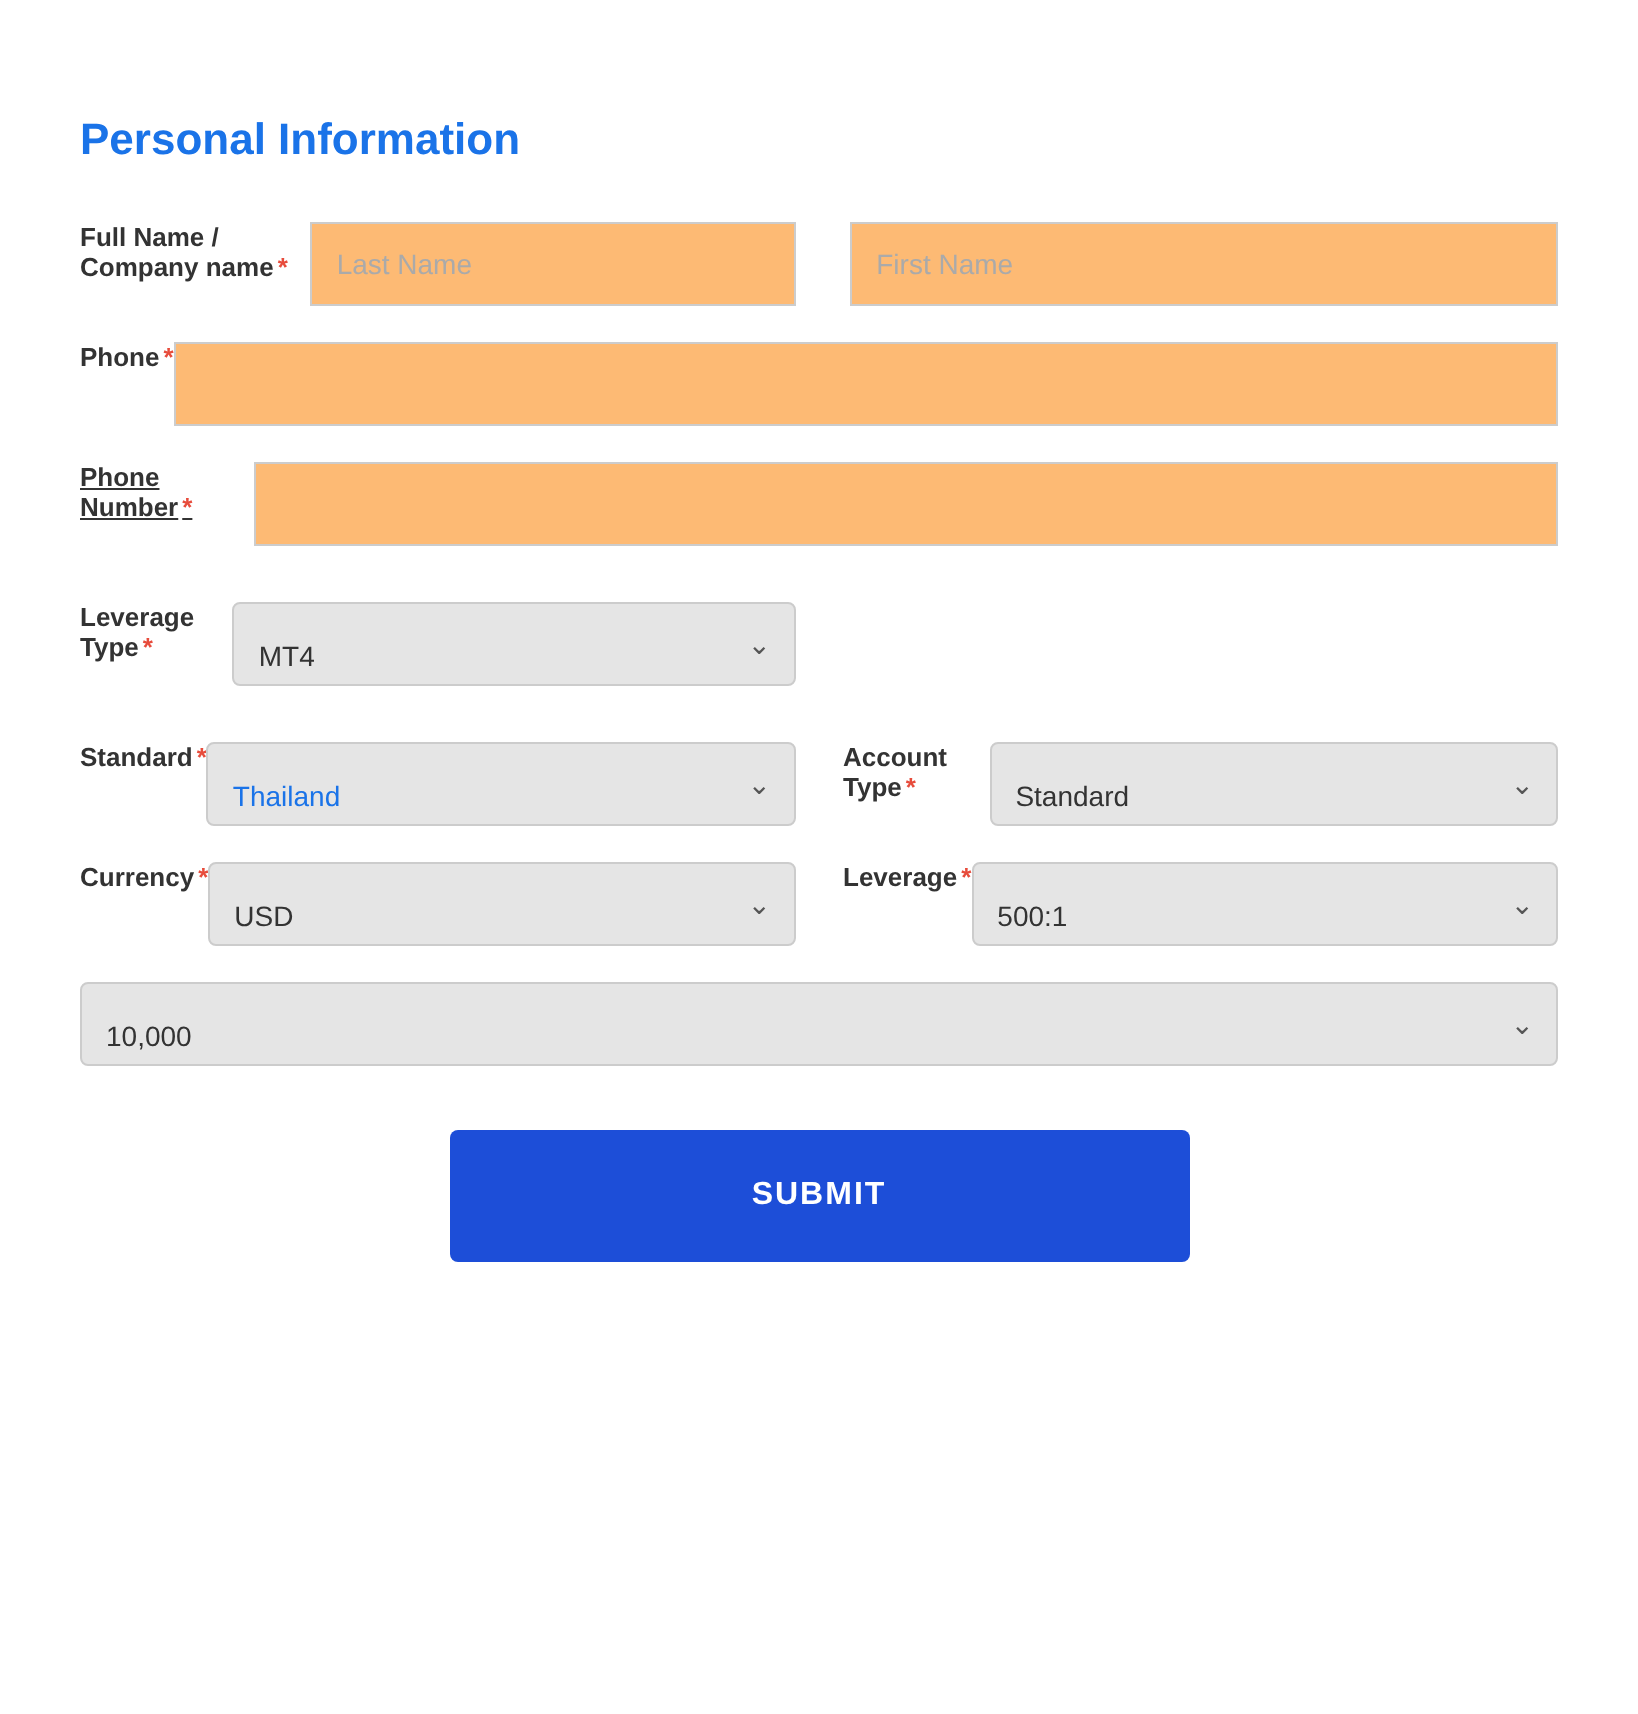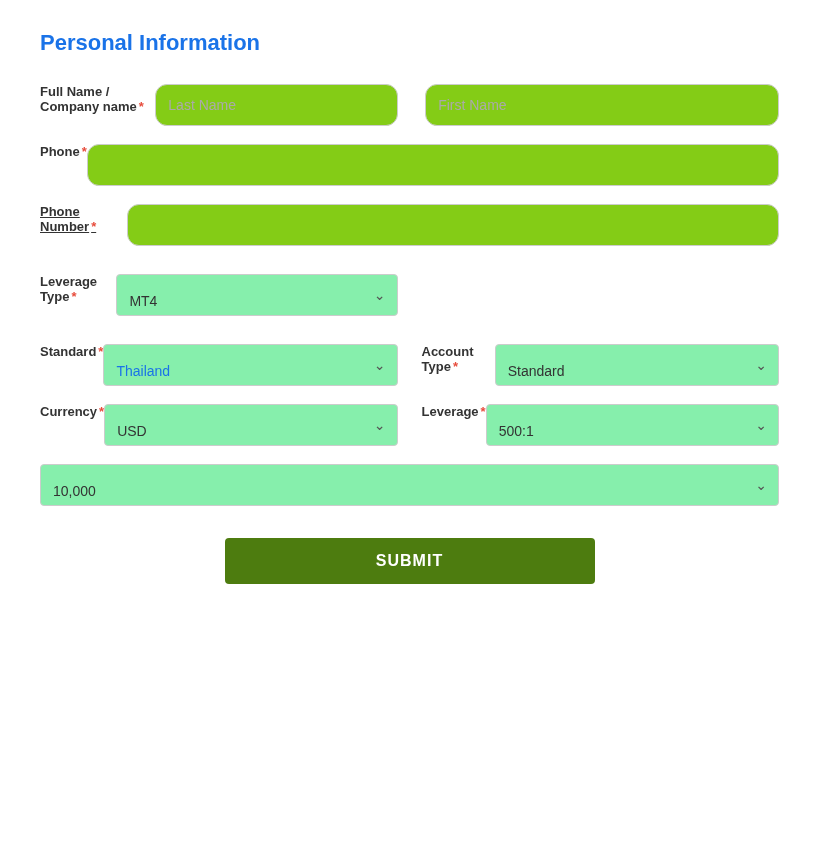--- a/index.html
+++ b/index.html
@@ -15,20 +15,21 @@
       color: #333;
       max-width: 819px;
       margin: 0 auto;
     }
 
     .page-title {
       color: #1a73e8;
       font-size: 22px;
       font-weight: 600;
       margin-bottom: 28px;
+      margin-top: 27px;
     }
 
     .form-section {
       width: 100%;
     }
 
     .form-row {
       display: flex;
       gap: 24px;
       margin-bottom: 18px;
@@ -54,47 +55,47 @@
 
     .required-star {
       color: #e74c3c;
       margin-left: 2px;
     }
 
     .form-input {
       width: 100%;
       height: 42px;
       border: 1px solid #ccc;
-      border-radius: 12px;
+      border-radius: 0;
       padding: 0 12px;
       font-size: 14px;
       color: #333;
       outline: none;
-      background: #84cc16;
+      background: #fdba74;
     }
 
     .form-input::placeholder {
       color: #aaa;
     }
 
     .form-select-wrapper {
       position: relative;
       width: 100%;
     }
 
     .form-select {
       width: 100%;
       height: 42px;
       border: 1px solid #ccc;
       border-radius: 4px;
       padding: 12px 36px 0 12px;
       font-size: 14px;
       color: #333;
       outline: none;
-      background: #86efac;
+      background: #e5e5e5;
       appearance: none;
       -webkit-appearance: none;
       cursor: pointer;
     }
 
     .form-select.blue-value {
       color: #1a73e8;
     }
 
     .select-arrow {
@@ -111,25 +112,25 @@
       height: 10px;
     }
 
     .submit-row {
       display: flex;
       justify-content: center;
       margin-top: 32px;
     }
 
     .submit-btn {
-      background: #4d7c0f;
+      background: #1d4ed8;
       color: #fff;
       border: none;
       border-radius: 4px;
-      padding: 14px 0;
+      padding: 24px 0;
       width: 370px;
       font-size: 16px;
       font-weight: 700;
       letter-spacing: 1px;
       cursor: pointer;
     }
   </style>
 </head>
 <body>
 

